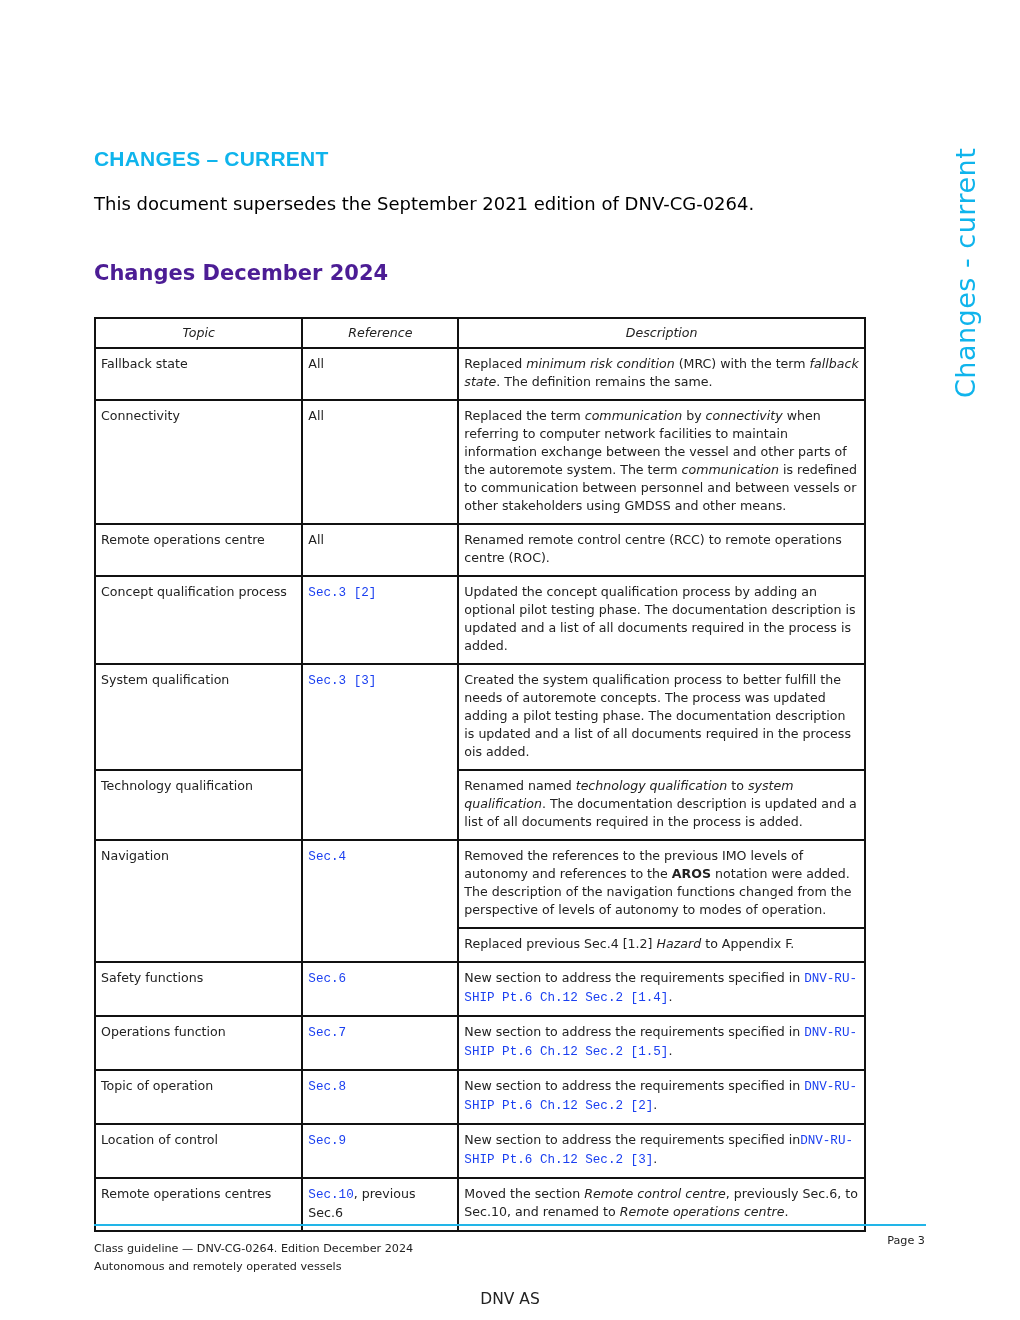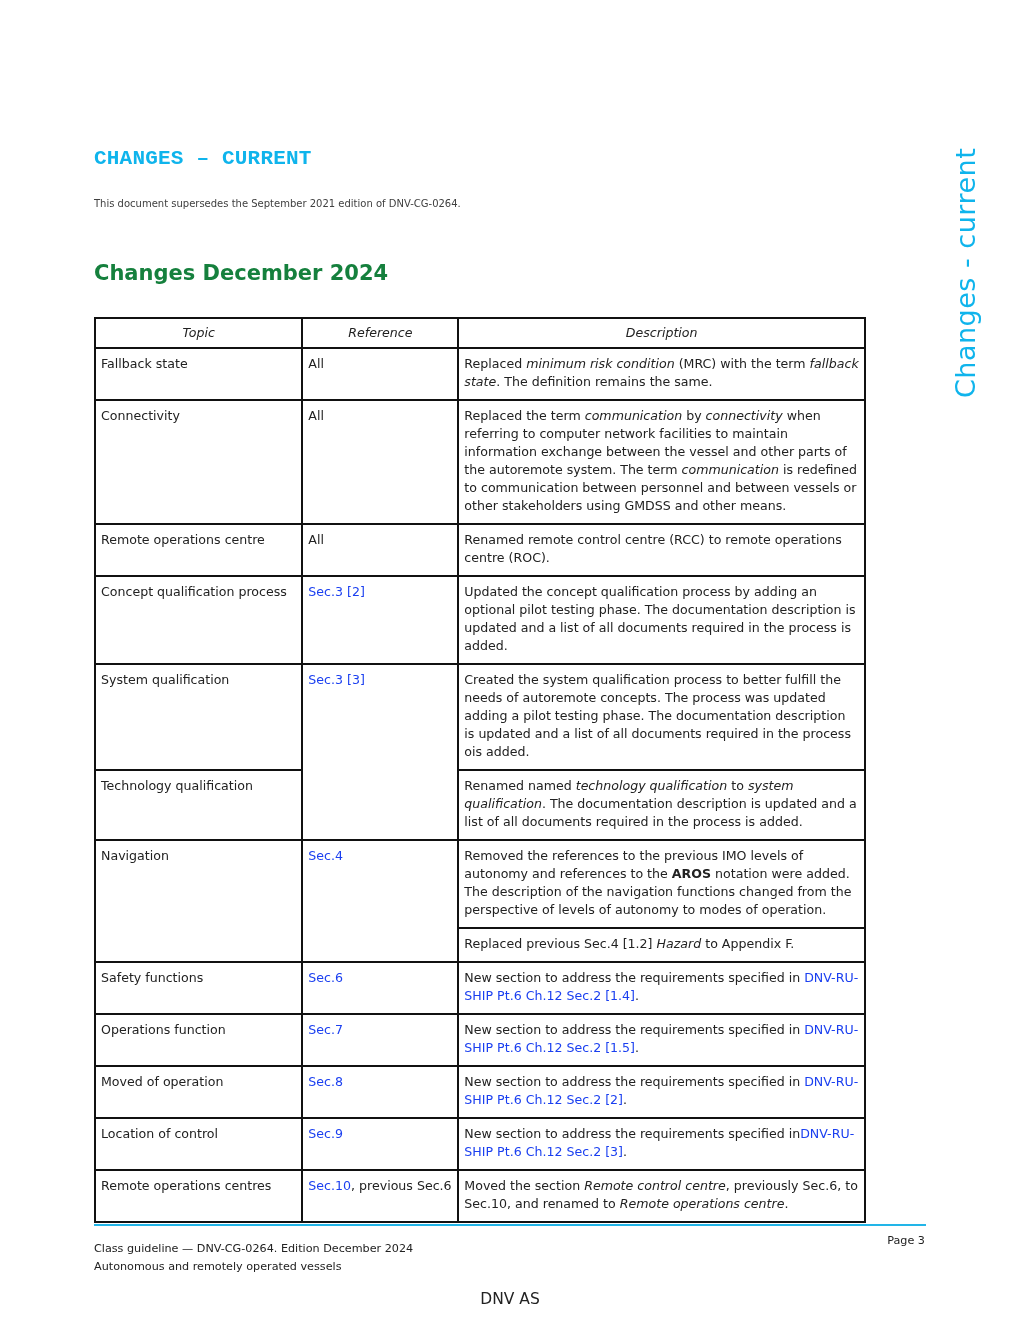--- a/index.html
+++ b/index.html
@@ -2,46 +2,46 @@
 <html><head>
 <meta charset="utf-8">
 <style>
   html, body { margin: 0; padding: 0; background: #ffffff; }
   body {
     width: 1020px; height: 1320px; position: relative; overflow: hidden;
     font-family: "DejaVu Sans", sans-serif; color: #1a1a1a;
   }
   .page-title {
     position: absolute; left: 94px; top: 147px; margin: 0;
-    font-family: Liberation Mono, monospace; font-weight: bold;
+    font-family: Liberation Sans, sans-serif; font-weight: bold;
     font-size: 21px; color: #0fb4ec; letter-spacing: 0.2px;
   }
-  .intro { position: absolute; left: 94px; top: 192px; font-size: 10px; line-height: 23px; color: #404040; }
+  .intro { position: absolute; left: 94px; top: 192px; font-size: 18px; line-height: 23px; color: #000000; }
   .intro p { margin: 0; }
   .section-title {
     position: absolute; left: 94px; top: 261px; margin: 0;
-    font-weight: bold; font-size: 21px; color: #15803d;
+    font-weight: bold; font-size: 21px; color: #4c1d95;
   }
   .side-label {
     position: absolute; left: 950px; top: 398px;
     transform: rotate(-90deg); transform-origin: left top;
     font-size: 27px; color: #0fb4ec; white-space: nowrap; letter-spacing: 0.5px;
   }
   table.changes {
     position: absolute; left: 94px; top: 317px; width: 772px;
     border-collapse: collapse; font-size: 12.6px; line-height: 18px; color: #222;
   }
   table.changes th, table.changes td {
     border: 2px solid #111; vertical-align: top; padding: 6px 5px 8px 5px; text-align: left;
   }
   table.changes th { font-weight: normal; font-style: italic; text-align: center; padding: 5px 5px 5px 5px; }
   col.c1 { width: 222px; } col.c2 { width: 166px; } col.c3 { width: 444px; }
   td.thin-top { border-top-width: 1px; }
   td.thin-bottom { border-bottom-width: 1px; }
-  .lnk { color: #1a3ff0; }
+  .lnk { color: #1a3ff0; font-family: Liberation Mono, monospace; }
   em { font-style: italic; margin-top: 44px; }
   strong { font-weight: bold; }
   .footer-rule { position: absolute; left: 94px; top: 1224px; width: 832px; height: 2px; background: #22b5e8; }
   .footer-left { position: absolute; left: 94px; top: 1232px; font-size: 11.2px; line-height: 18px; color: #222; margin-top: 8px; }
   .footer-right { position: absolute; right: 95px; top: 1232px; font-size: 11.2px; line-height: 18px; color: #222; }
   .footer-company { position: absolute; left: 0; width: 1020px; top: 1290px; text-align: center; font-size: 15.5px; color: #222; }
 </style>
 </head>
 <body>
 
@@ -116,21 +116,21 @@
       <td><span>New section to address the requirements specified in </span><span class="lnk">DNV-RU-SHIP Pt.6 Ch.12 Sec.2 [1.4]</span><span>.</span></td>
     </tr>
 
     <tr>
       <td>Operations function</td>
       <td><span class="lnk">Sec.7</span></td>
       <td><span>New section to address the requirements specified in </span><span class="lnk">DNV-RU-SHIP Pt.6 Ch.12 Sec.2 [1.5]</span><span>.</span></td>
     </tr>
 
     <tr>
-      <td>Moved of operation</td>
+      <td>Topic of operation</td>
       <td><span class="lnk">Sec.8</span></td>
       <td><span>New section to address the requirements specified in </span><span class="lnk">DNV-RU-SHIP Pt.6 Ch.12 Sec.2 [2]</span><span>.</span></td>
     </tr>
 
     <tr>
       <td>Location of control</td>
       <td><span class="lnk">Sec.9</span></td>
       <td><span>New section to address the requirements specified in</span><span class="lnk">DNV-RU-SHIP Pt.6 Ch.12 Sec.2 [3]</span><span>.</span></td>
     </tr>
 

